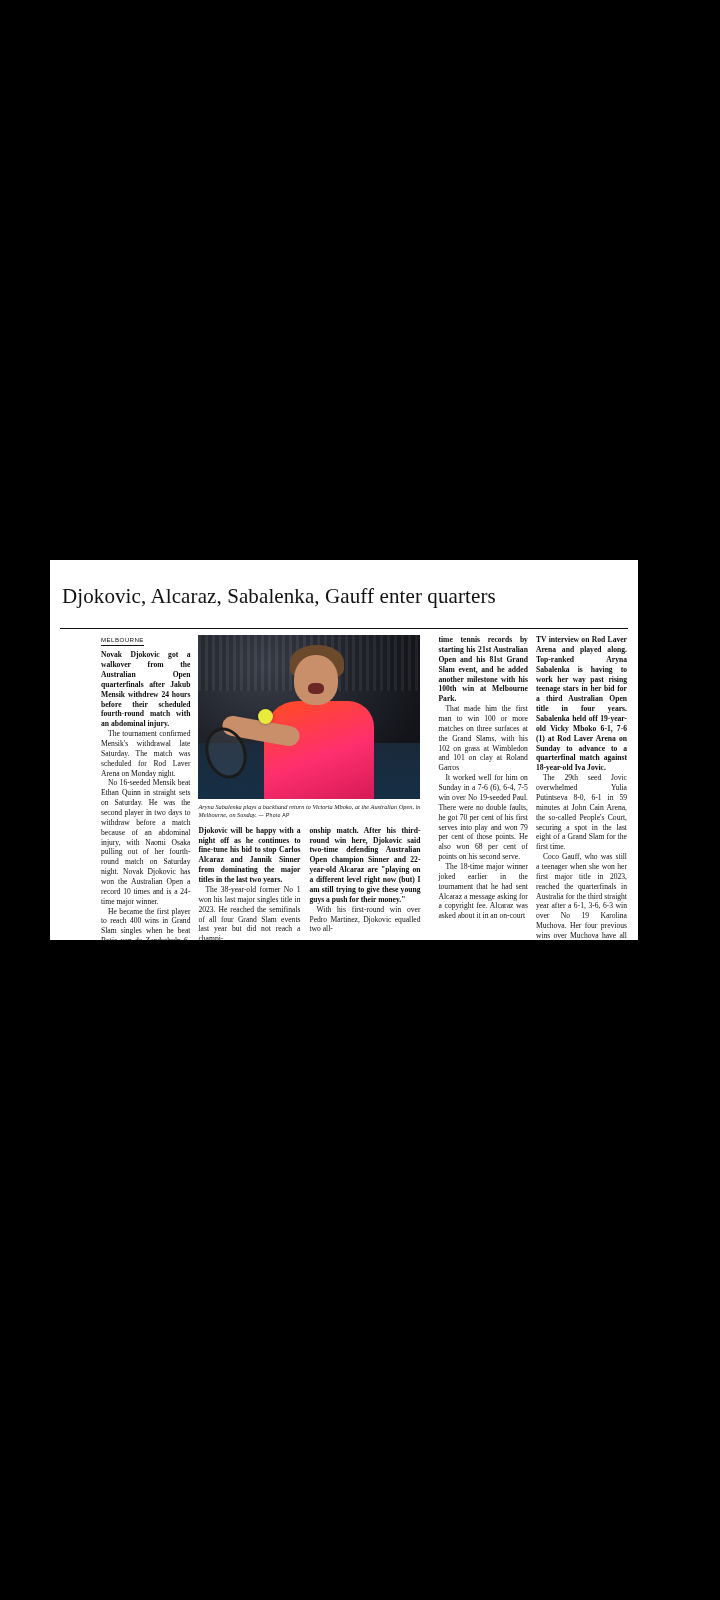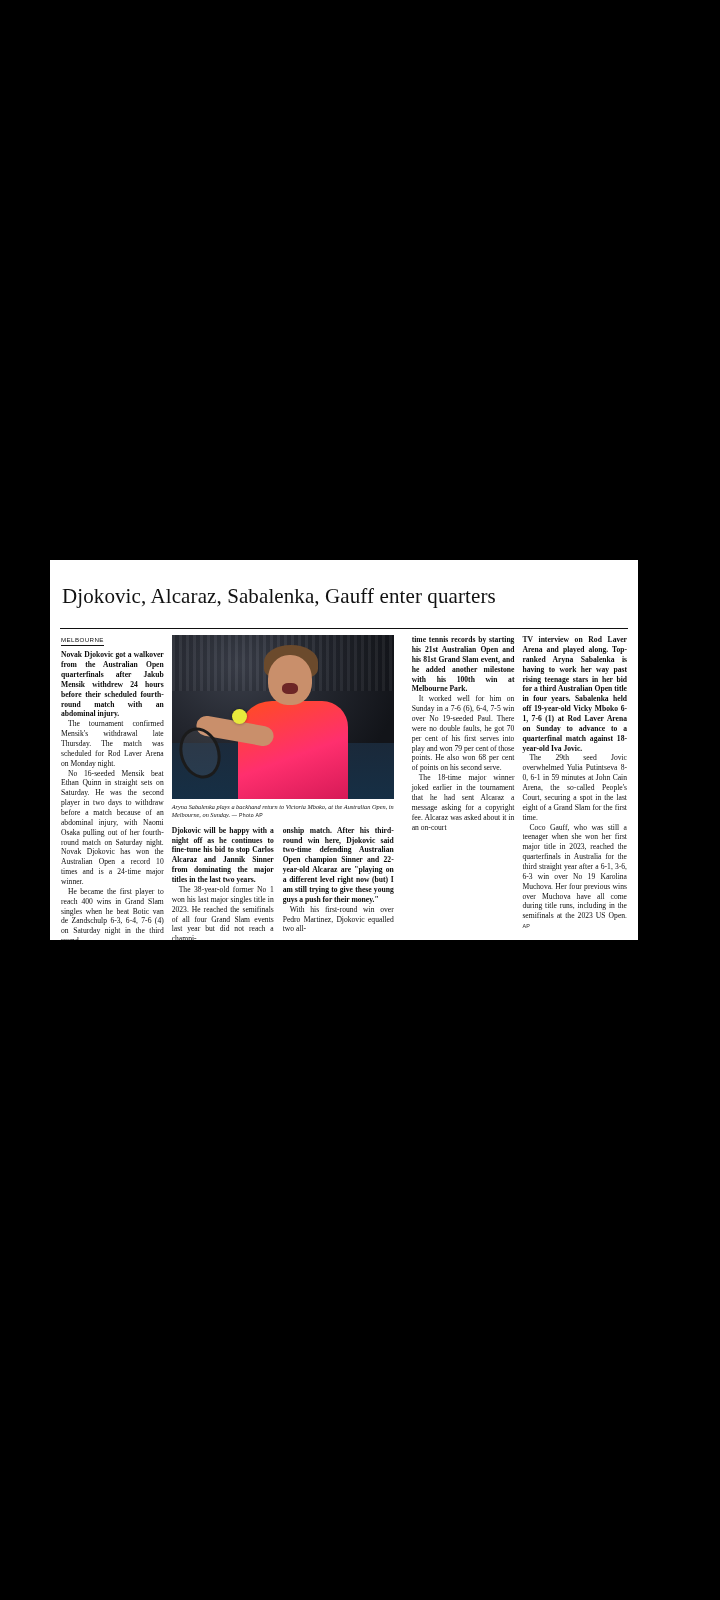--- a/index.html
+++ b/index.html
@@ -50,21 +50,21 @@
     height: 322px;
   }
   .col {
     font-family: "Liberation Serif", serif;
     font-size: 7.6px;
     line-height: 1.3;
     color: #0b0b0b;
     text-align: justify;
     box-sizing: border-box;
   }
-  .col-1 { width: 118px; padding-right: 8px; }
+  .col-1 { width: 118px; padding-right: 8px; margin-left: 40px; }
   .col-mid { width: 240px; padding-right: 8px; }
   .col-3 { width: 118px; padding-right: 8px; }
   .col-4 { width: 112px; }
 
   .dateline {
     font-family: "Liberation Sans", sans-serif;
     font-size: 6.2px;
     letter-spacing: 0.4px;
     color: #111111;
     border-bottom: 1px solid #111111;
@@ -191,21 +191,21 @@
   <div class="article-card">
 
     <h1 class="headline">Djokovic, Alcaraz, Sabalenka, Gauff enter quarters</h1>
     <div class="rule"></div>
 
     <div class="columns">
 
       <div class="col col-1">
         <div class="dateline">MELBOURNE</div>
         <p class="body first">Novak Djokovic got a walkover from the Australian Open quarterfinals after Jakub Mensik withdrew 24 hours before their scheduled fourth-round match with an abdominal injury.</p>
-        <p class="body">The tournament confirmed Mensik's withdrawal late Thursday. The match was scheduled for Rod Laver Arena on Monday night.</p>
+        <p class="body">The tournament confirmed Mensik's withdrawal late Saturday. The match was scheduled for Rod Laver Arena on Monday night.</p>
         <p class="body">No 16-seeded Mensik beat Ethan Quinn in straight sets on Saturday. He was the second player in two days to withdraw before a match because of an abdominal injury, with Naomi Osaka pulling out of her fourth-round match on Saturday night. Novak Djokovic has won the Australian Open a record 10 times and is a 24-time major winner.</p>
         <p class="body">He became the first player to reach 400 wins in Grand Slam singles when he beat Botic van de Zandschulp 6-3, 6-4, 7-6 (4) on Saturday night in the third round.</p>
       </div>
 
       <div class="col col-mid">
         <div class="photo-wrap">
           <div class="photo">
             <div class="bg"></div>
             <div class="crowd"></div>
             <div class="court"></div>
@@ -229,20 +229,21 @@
           </div>
           <div class="sub">
             <p class="body first">onship match. After his third-round win here, Djokovic said two-time defending Australian Open champion Sinner and 22-year-old Alcaraz are "playing on a different level right now (but) I am still trying to give these young guys a push for their money."</p>
             <p class="body">With his first-round win over Pedro Martinez, Djokovic equalled two all-</p>
           </div>
         </div>
       </div>
 
       <div class="col col-3">
         <p class="body first">time tennis records by starting his 21st Australian Open and his 81st Grand Slam event, and he added another milestone with his 100th win at Melbourne Park.</p>
+        <p class="body">That made him the first man to win 100 or more matches on three surfaces at the Grand Slams, with his 102 on grass at Wimbledon and 101 on clay at Roland Garros</p>
         <p class="body">It worked well for him on Sunday in a 7-6 (6), 6-4, 7-5 win over No 19-seeded Paul. There were no double faults, he got 70 per cent of his first serves into play and won 79 per cent of those points. He also won 68 per cent of points on his second serve.</p>
         <p class="body">The 18-time major winner joked earlier in the tournament that he had sent Alcaraz a message asking for a copyright fee. Alcaraz was asked about it in an on-court</p>
       </div>
 
       <div class="col col-4">
         <p class="body first">TV interview on Rod Laver Arena and played along. Top-ranked Aryna Sabalenka is having to work her way past rising teenage stars in her bid for a third Australian Open title in four years. Sabalenka held off 19-year-old Vicky Mboko 6-1, 7-6 (1) at Rod Laver Arena on Sunday to advance to a quarterfinal match against 18-year-old Iva Jovic.</p>
         <p class="body">The 29th seed Jovic overwhelmed Yulia Putintseva 8-0, 6-1 in 59 minutes at John Cain Arena, the so-called People's Court, securing a spot in the last eight of a Grand Slam for the first time.</p>
         <p class="body"><span>Coco Gauff, who was still a teenager when she won her first major title in 2023, reached the quarterfinals in Australia for the third straight year after a 6-1, 3-6, 6-3 win over No 19 Karolina Muchova. Her four previous wins over Muchova have all come during title runs, including in the semifinals at the 2023 US Open.</span> <span class="endmark">AP</span></p>
       </div>
 

